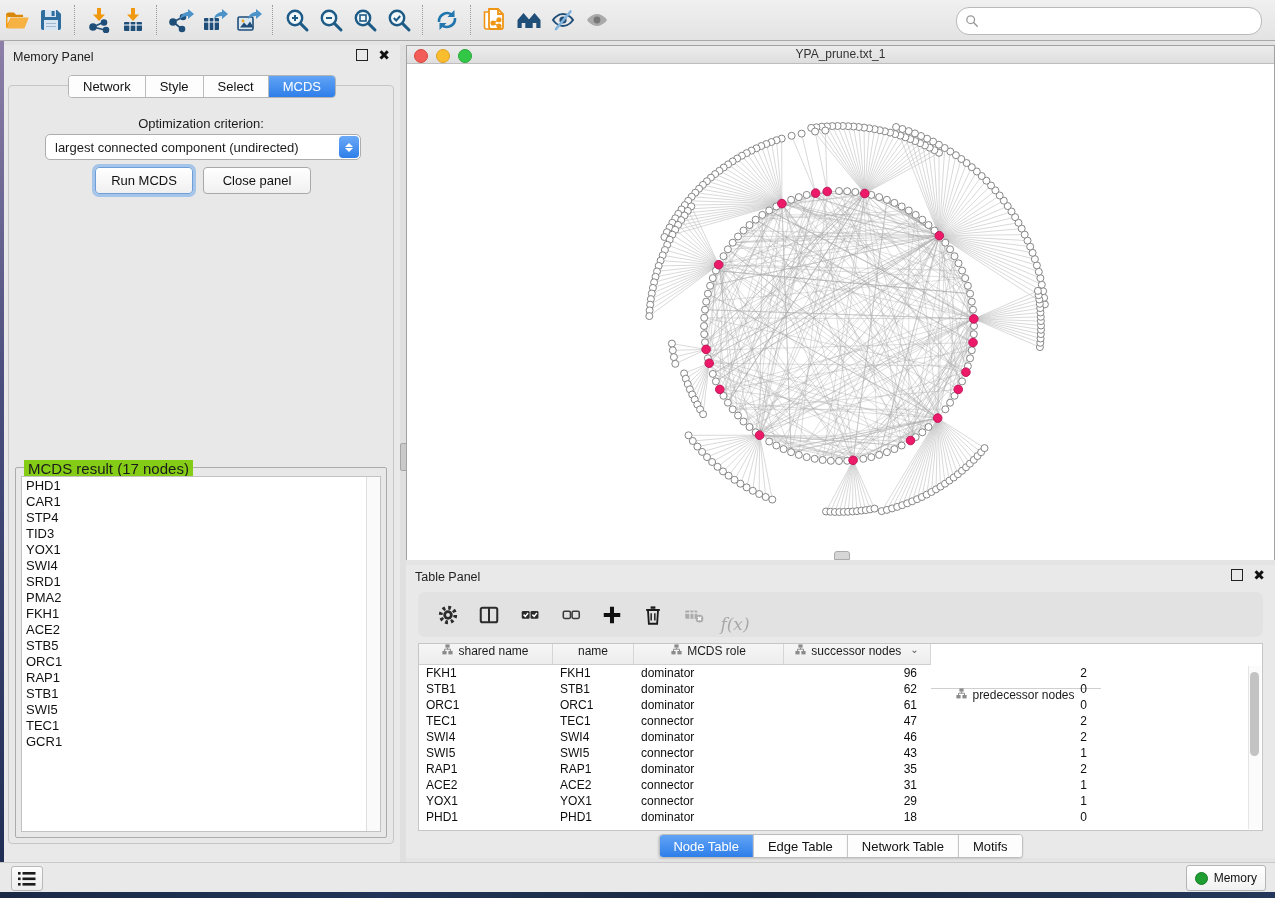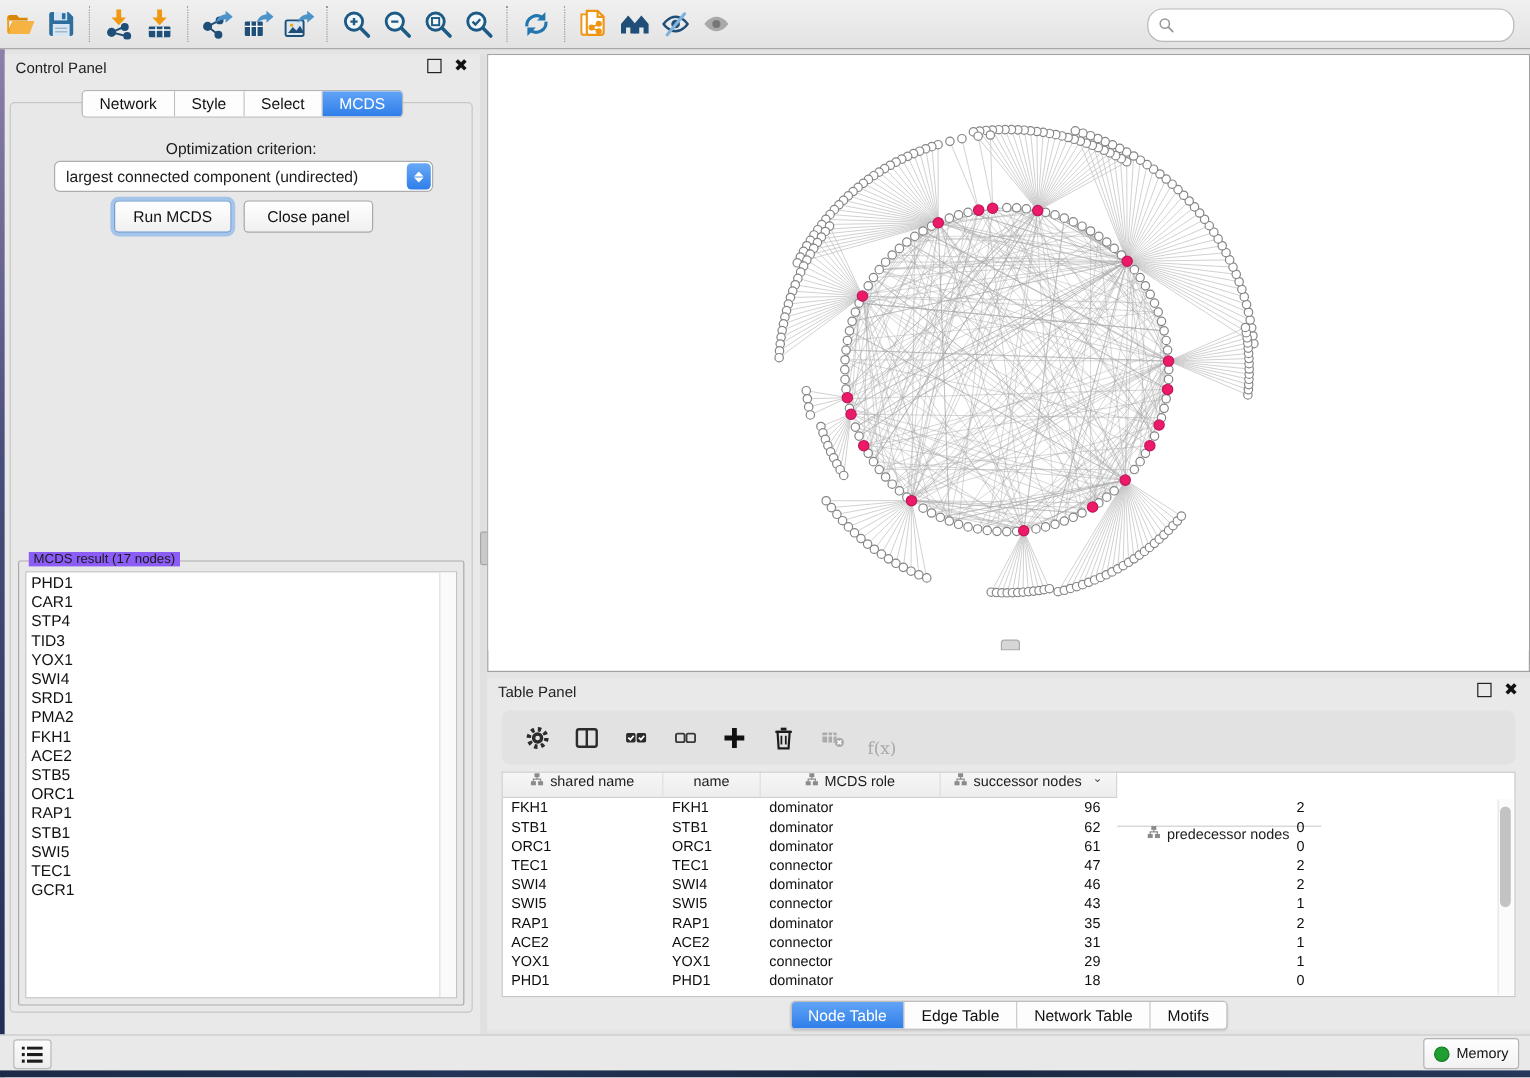--- a/index.html
+++ b/index.html
@@ -48,21 +48,21 @@
   .chev{width:0;height:0;border-left:4px solid transparent;border-right:4px solid transparent;}
   .chev.up{border-bottom:4px solid #fff;}
   .chev.down{border-top:4px solid #fff;}
 
   .btn{position:absolute;height:25px;background:linear-gradient(#ffffff,#f0f0f0);border:1px solid #a9a9a9;
        border-radius:4px;font-size:13px;display:flex;align-items:center;justify-content:center;color:#111;}
   #run-btn{left:86px;top:81px;width:96px;border-color:#6f9fd8;box-shadow:0 0 0 3px rgba(110,165,235,.55);}
   #closepanel-btn{left:194px;top:81px;width:106px;}
 
   #result-group{position:absolute;left:6px;top:381px;width:370px;height:369px;border:1px solid #ababab;border-radius:2px;}
-  #result-legend{position:absolute;left:8px;top:-8px;background:#8b5cf6;padding:0 4px;font-size:11px;}
+  #result-legend{position:absolute;left:8px;top:-8px;background:#84cc16;padding:0 4px;font-size:15px;}
   #result-list{position:absolute;left:5px;top:8px;right:5px;bottom:5px;background:#fff;border:1px solid #c2c2c2;overflow:hidden;}
   #result-items{position:absolute;left:0;top:1px;right:13px;bottom:0;padding-left:4px;}
   .mcds-item{font-size:13px;line-height:16px;color:#111;}
   #result-scroll{position:absolute;right:0;top:0;bottom:0;width:13px;background:#fafafa;border-left:1px solid #dedede;}
 
   
   #v-splitter{left:400px;top:45px;width:6px;height:817px;background:#e0e0e0;}
   #v-grabber{position:absolute;left:0px;top:398px;width:6px;height:26px;background:#cicici;background:#c9c9c9;border:1px solid #a6a6a6;border-radius:2px;}
 
   
@@ -75,21 +75,21 @@
   #net-title{text-align:center;font-size:12px;line-height:16px;color:#333;}
   #net-canvas{position:relative;width:867px;height:496px;background:#fff;overflow:hidden;}
   #h-grabber{position:absolute;left:427px;bottom:0px;width:14px;height:7px;background:#d6d6d6;border:1px solid #ababab;border-radius:3px 3px 0 0;}
 
   
   #table-panel{left:406px;top:565px;width:869px;height:293px;background:#e9e9e9;}
   #tp-toolbar{position:absolute;left:12px;top:27px;width:845px;height:45px;background:#e2e2e2;border-radius:7px;
               display:flex;align-items:center;padding-left:18px;box-sizing:border-box;gap:17px;}
   .tpi{width:24px;height:24px;display:flex;align-items:center;justify-content:center;}
   .tpi svg{width:22px;height:22px;}
-  #fx-label{font-family:"DejaVu Serif","Liberation Serif",serif;font-size:14px;color:#a8a8a8;margin-top:19px;}
+  #fx-label{font-family:"DejaVu Serif","Liberation Serif",serif;font-style:italic;font-size:17px;color:#a8a8a8;margin-top:19px;}
 
   #tp-table{position:absolute;left:12px;top:78px;width:845px;height:188px;background:#fff;border:1px solid #c6c6c6;box-sizing:border-box;}
   #tp-header{position:absolute;left:0;top:0;height:21px;display:flex;}
   .th{background:linear-gradient(#f6f6f6,#ededed);border-right:1px solid #d6d6d6;border-bottom:1px solid #cfcfcf;
       display:flex;align-items:flex-start;justify-content:center;gap:5px;font-size:12px;color:#1c1c1c;box-sizing:border-box;}
   .th .tree-ic{flex:0 0 auto;}
   .sort-chev{font-size:10px;color:#555;margin-left:4px;}
   #tp-rows{position:absolute;left:0;top:21px;right:0;bottom:0;}
   .tr{display:flex;height:16px;align-items:center;}
   .td{font-size:12px;color:#0e0e0e;box-sizing:border-box;white-space:nowrap;overflow:hidden;}
@@ -254,21 +254,21 @@
       <svg viewBox="0 0 16 16">
           <circle cx="6.5" cy="6.5" r="4.4" fill="none" stroke="#9a9a9a" stroke-width="1.5"></circle>
           <path d="M9.8 9.8L14 14" stroke="#9a9a9a" stroke-width="1.7" stroke-linecap="round"></path>
         </svg>
       <input id="search-input" placeholder="" style="">
     </div>
   </div>
 
   <div class="abs" id="control-panel">
     <div class="panel-titlebar">
-      <span class="panel-title">Control Panel</span>
+      <span class="panel-title">Memory Panel</span>
       <span class="panel-ctls">
         <span class="float-box"></span>
         <span class="close-x">✖</span>
       </span>
     </div>
     <div id="ctl-tabs">
         <div class="seg-tab">Network</div>
         <div class="seg-tab">Style</div>
         <div class="seg-tab">Select</div>
         <div class="seg-tab active">MCDS</div>
@@ -310,20 +310,26 @@
         </div>
       </div>
     </div>
   </div>
 
   <div class="abs" id="v-splitter">
     <div id="v-grabber"></div>
   </div>
 
   <div class="abs" id="network-window">
+    <div id="net-titlebar">
+      <span class="traffic" id="tl-red"></span>
+      <span class="traffic" id="tl-yellow"></span>
+      <span class="traffic" id="tl-green"></span>
+      <div id="net-title">YPA_prune.txt_1</div>
+    </div>
     <div id="net-canvas">
       <svg id="net-svg" width="867" height="496" viewBox="0 0 867 496">
           <g>
             <line x1="532.3" y1="171.7" x2="487.4" y2="138.9" stroke="#a9a9a9" stroke-width="0.8" stroke-opacity="0.5"></line>
             <line x1="532.3" y1="171.7" x2="487.4" y2="138.9" stroke="#a9a9a9" stroke-width="0.8" stroke-opacity="0.5"></line>
             <line x1="532.3" y1="171.7" x2="479.9" y2="388.2" stroke="#a9a9a9" stroke-width="0.8" stroke-opacity="0.5"></line>
             <line x1="532.3" y1="171.7" x2="342.5" y2="363.0" stroke="#a9a9a9" stroke-width="0.8" stroke-opacity="0.5"></line>
             <line x1="532.3" y1="171.7" x2="312.5" y2="199.3" stroke="#a9a9a9" stroke-width="0.8" stroke-opacity="0.5"></line>
             <line x1="532.3" y1="171.7" x2="336.5" y2="166.5" stroke="#a9a9a9" stroke-width="0.8" stroke-opacity="0.5"></line>
             <line x1="532.3" y1="171.7" x2="298.0" y2="278.3" stroke="#a9a9a9" stroke-width="0.8" stroke-opacity="0.5"></line>

